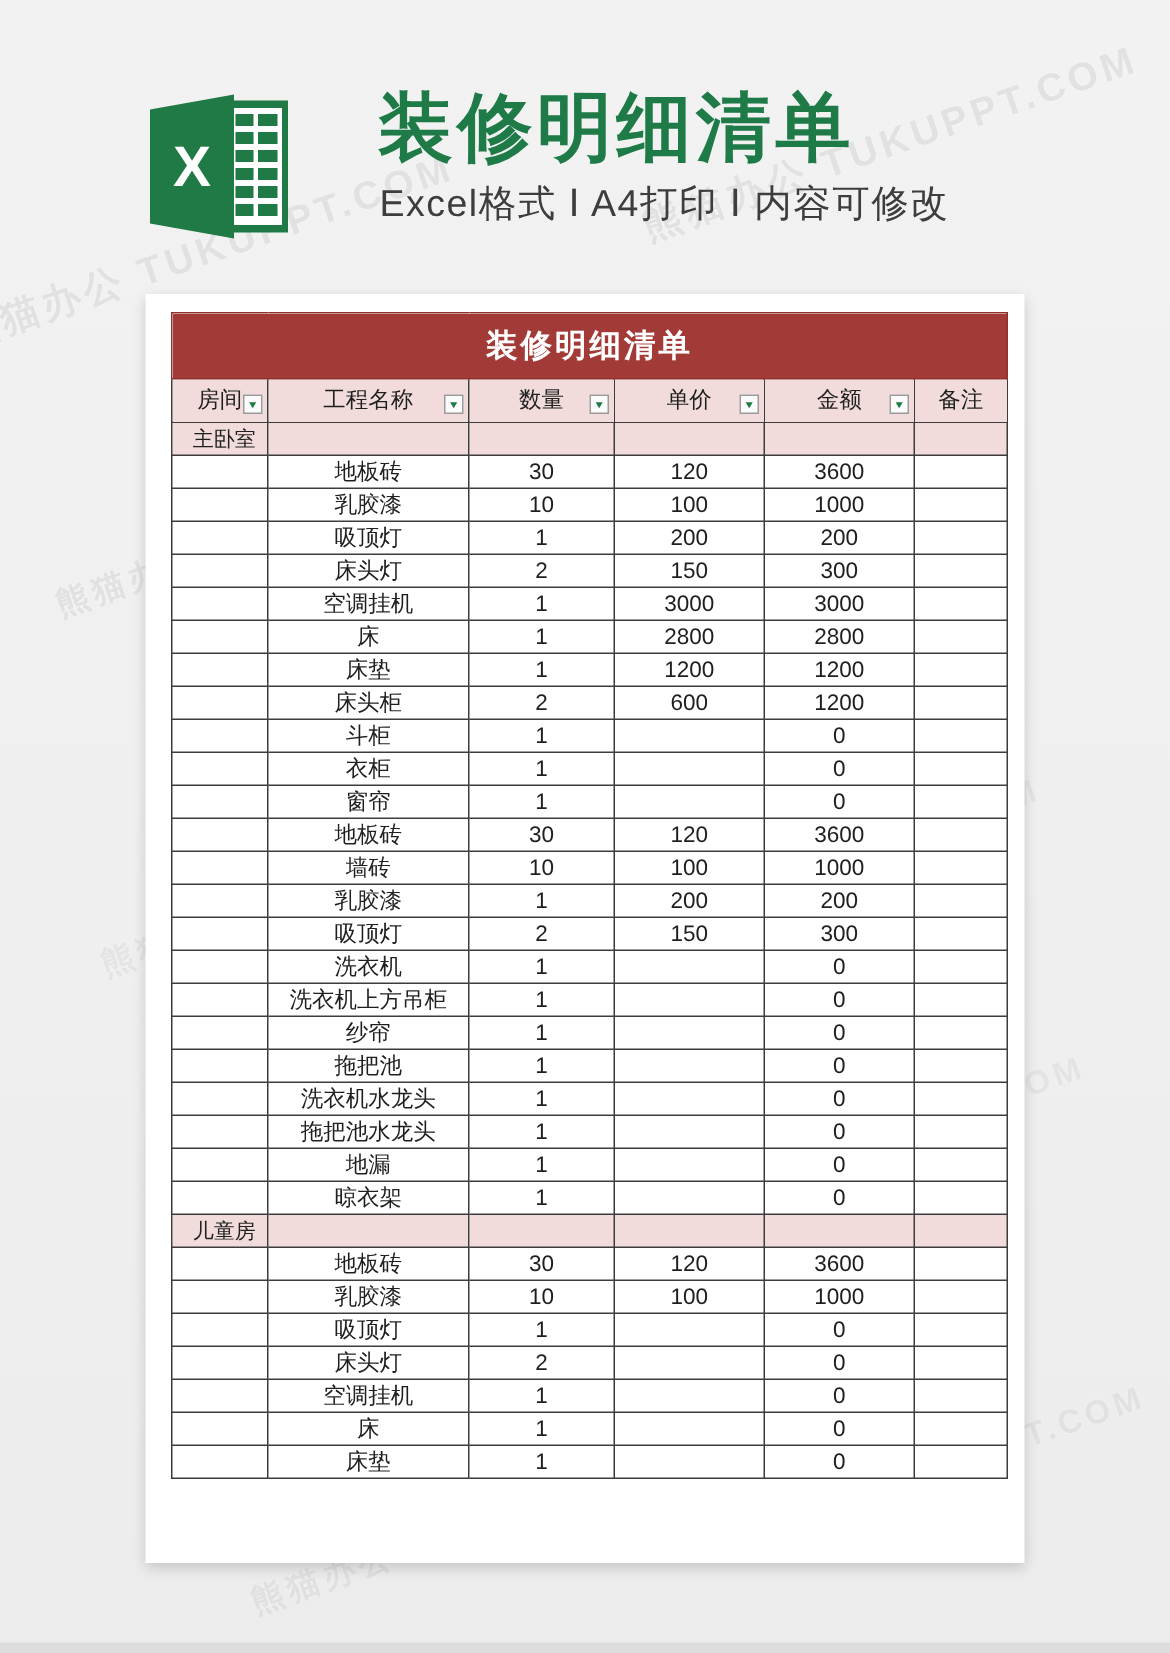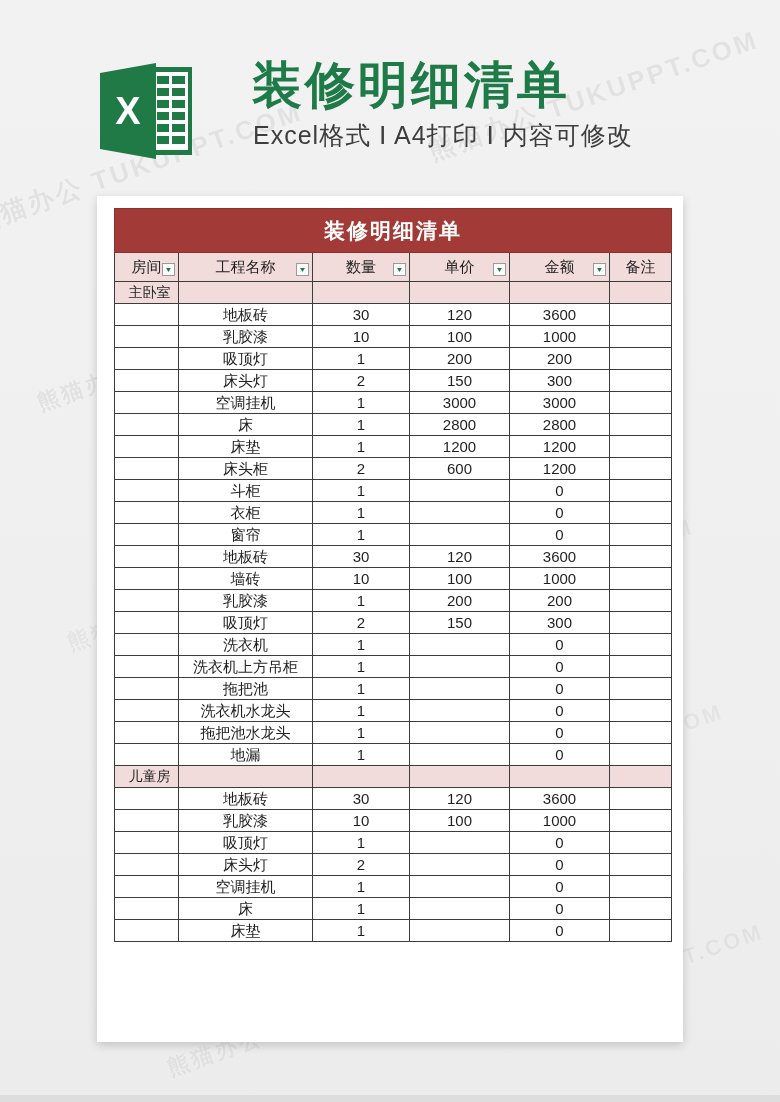--- a/index.html
+++ b/index.html
@@ -282,20 +282,28 @@
         <tr class="data">
           <td class="l"></td>
           <td class="c">洗衣机上方吊柜</td>
           <td class="c">1</td>
           <td class="c"></td>
           <td class="r">0</td>
           <td class="l"></td>
         </tr>
         <tr class="data">
           <td class="l"></td>
+          <td class="c">纱帘</td>
+          <td class="c">1</td>
+          <td class="c"></td>
+          <td class="r">0</td>
+          <td class="l"></td>
+        </tr>
+        <tr class="data">
+          <td class="l"></td>
           <td class="c">拖把池</td>
           <td class="c">1</td>
           <td class="c"></td>
           <td class="r">0</td>
           <td class="l"></td>
         </tr>
         <tr class="data">
           <td class="l"></td>
           <td class="c">洗衣机水龙头</td>
           <td class="c">1</td>
@@ -307,20 +315,28 @@
           <td class="l"></td>
           <td class="c">拖把池水龙头</td>
           <td class="c">1</td>
           <td class="c"></td>
           <td class="r">0</td>
           <td class="l"></td>
         </tr>
         <tr class="data">
           <td class="l"></td>
           <td class="c">地漏</td>
+          <td class="c">1</td>
+          <td class="c"></td>
+          <td class="r">0</td>
+          <td class="l"></td>
+        </tr>
+        <tr class="data">
+          <td class="l"></td>
+          <td class="c">晾衣架</td>
           <td class="c">1</td>
           <td class="c"></td>
           <td class="r">0</td>
           <td class="l"></td>
         </tr>
         <tr class="section">
           <td class="room">儿童房</td>
           <td></td>
           <td></td>
           <td></td>

